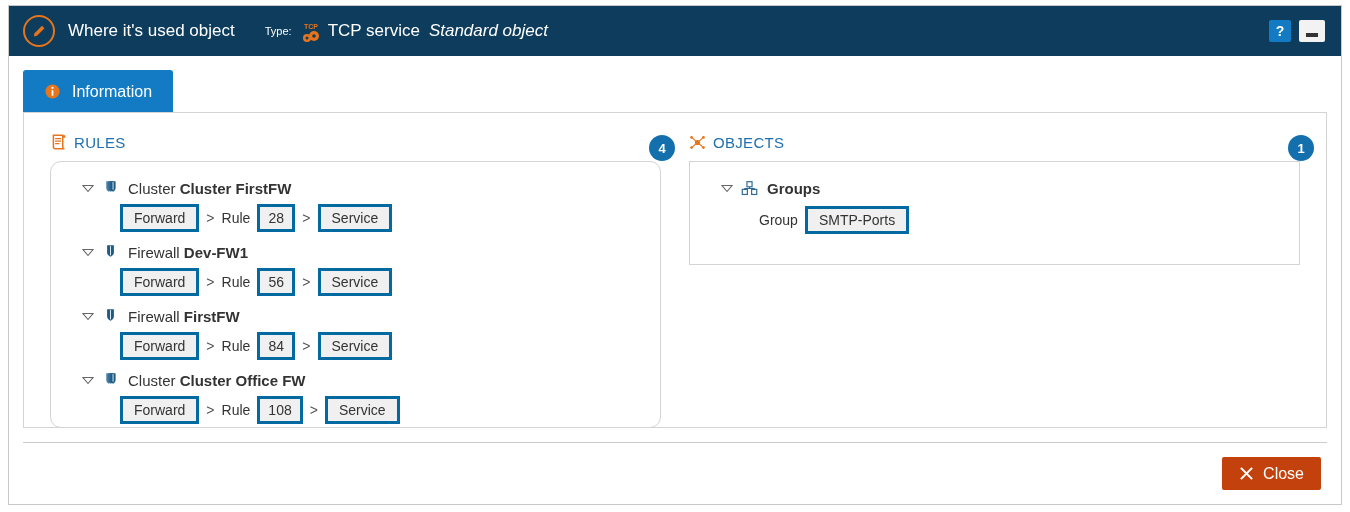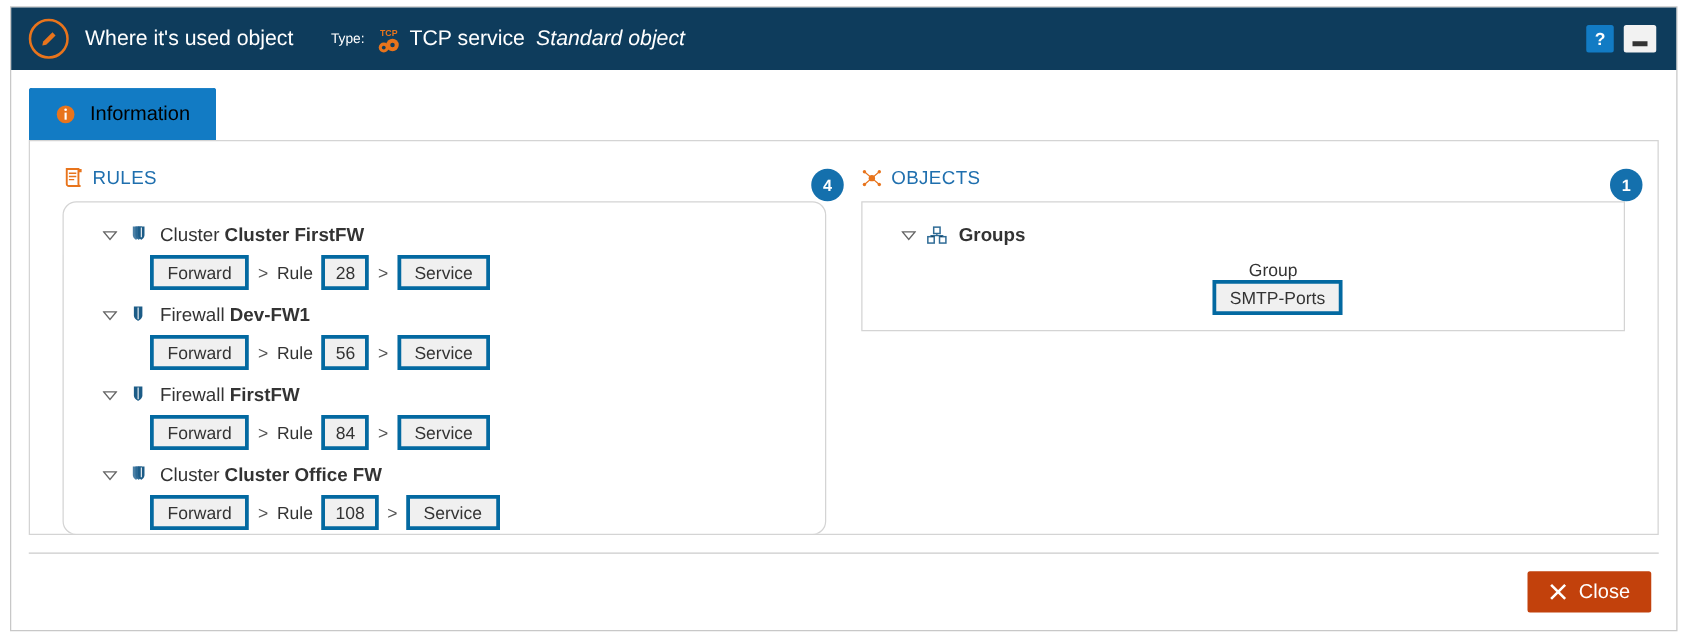--- a/index.html
+++ b/index.html
@@ -130,21 +130,21 @@
     border: 1px solid #d4d4d4;
     border-bottom: none;
     border-radius: 3px 3px 0 0;
   }
   .tab-inactive {
     background: #f7f7f7;
     color: #333333;
   }
   .tab-active {
     background: #127bc4;
-    color: #000000;
+    color: #ffffff;
     border-color: #127bc4;
   }
   .tab-icon {
     margin-right: 11px;
     display: inline-flex;
     align-items: center;
   }
 
   
   .tab-body {
@@ -240,21 +240,20 @@
   .crumb-row {
     display: flex;
     align-items: center;
     height: 24px;
     padding-left: 55px;
     margin: 6px 0 10px 0;
   }
   .crumb-row-obj {
     padding-left: 55px;
     margin: 8px 0 0 0;
-    flex-direction: column;
   }
   .chip {
     background: #f0f0f0;
     border: 3px solid #0369a1;
     color: #333333;
     font-size: 14px;
     padding: 3px 11px;
     box-sizing: border-box;
     white-space: nowrap;
     cursor: pointer;

